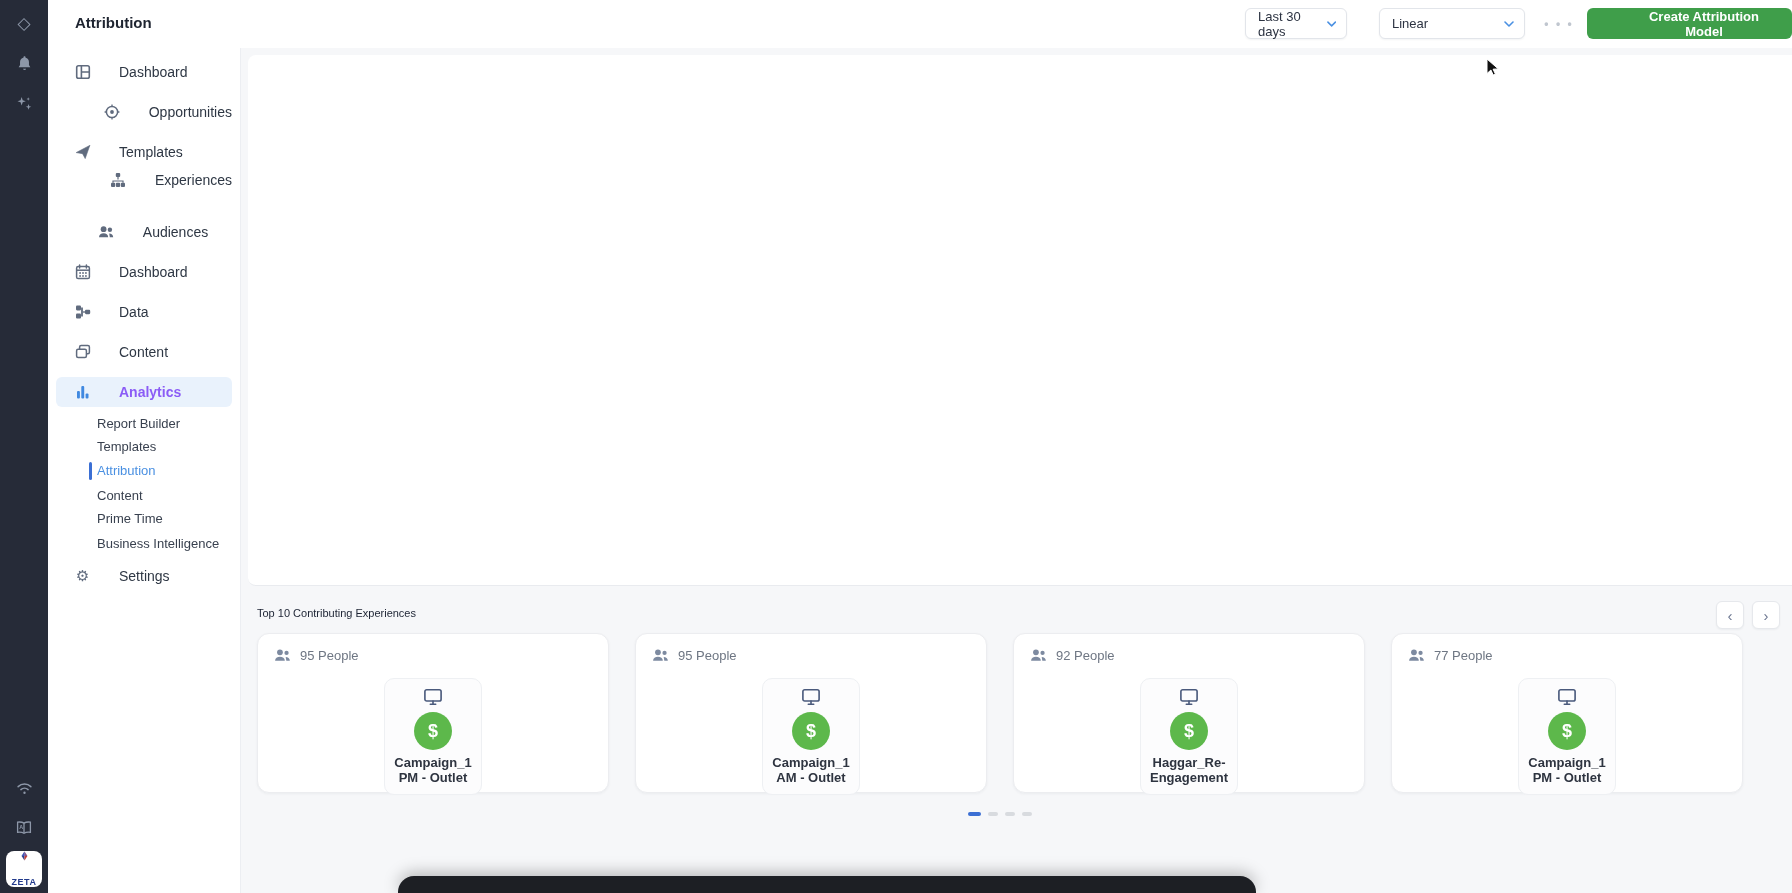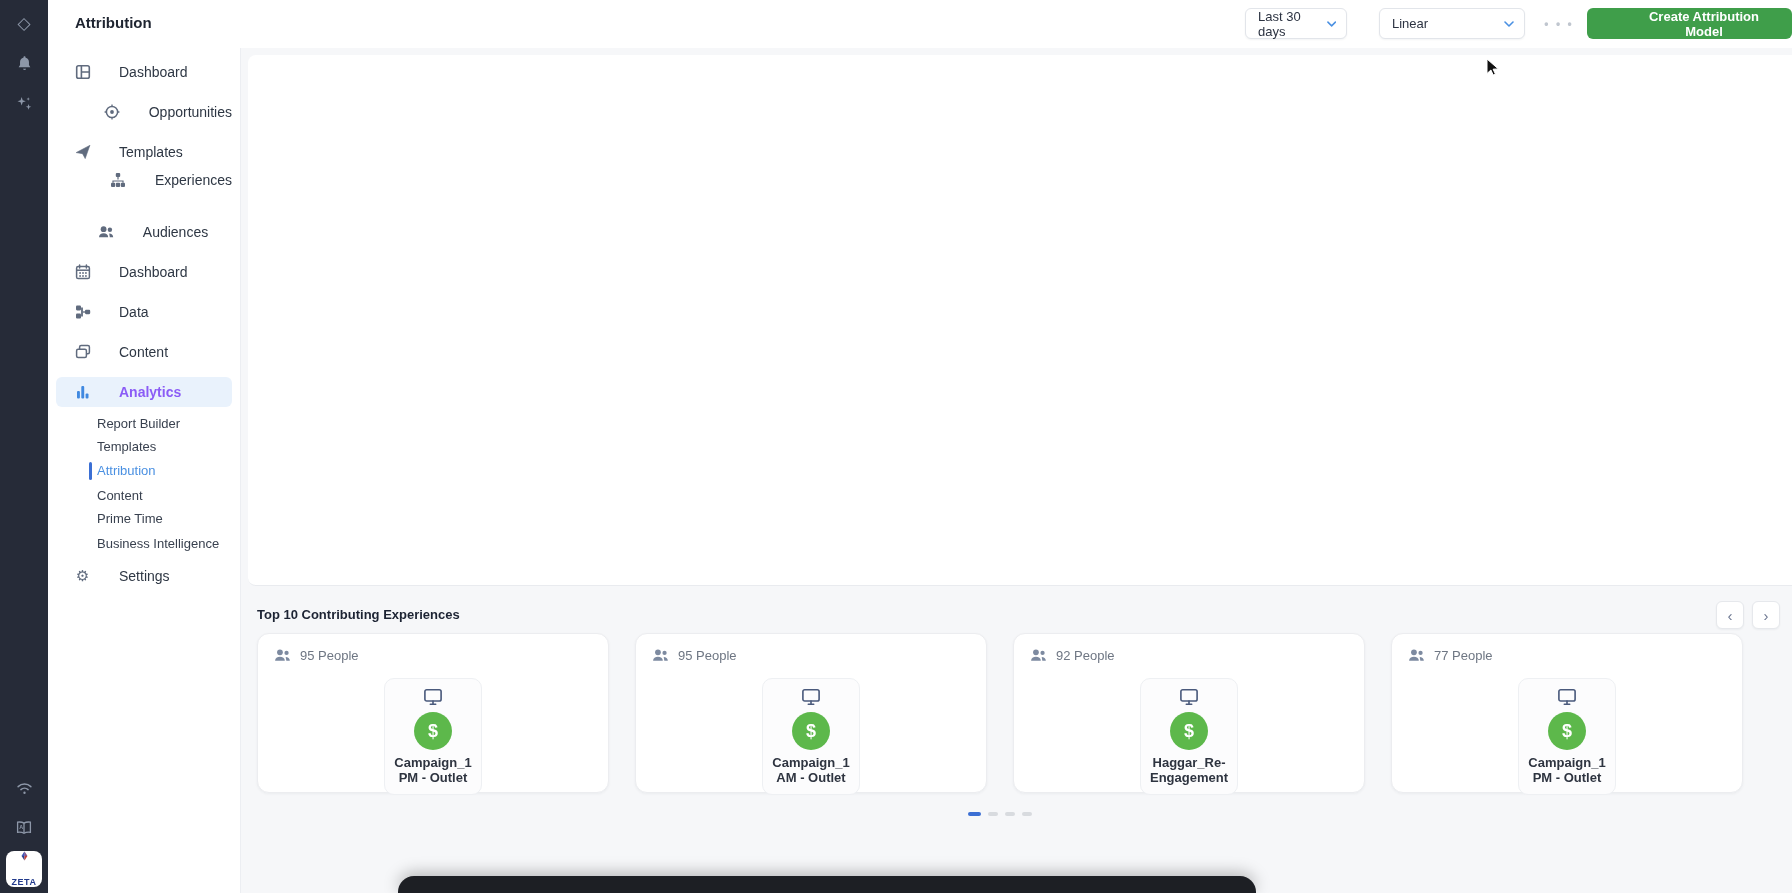--- a/index.html
+++ b/index.html
@@ -76,21 +76,21 @@
   .venn-mid{position:absolute;left:1568px;top:265px;width:140px;height:140px;border-radius:50%;
     border:1.5px solid rgba(255,255,255,.8);box-sizing:border-box;}
   .venn-sms{position:absolute;left:1675px;top:250px;width:38px;height:38px;border-radius:50%;overflow:hidden;}
   .venn-sms-lens{position:absolute;left:-30%;top:24%;width:100%;height:100%;border-radius:50%;
     border:1.5px solid rgba(255,255,255,.85);box-sizing:border-box;}
   .legend{position:absolute;left:1437px;top:502px;display:grid;grid-template-columns:163px auto;row-gap:7px;}
   .legend-item{display:flex;align-items:center;gap:8px;font-size:12px;color:#3f4654;}
   .legend-dot{width:9px;height:9px;border-radius:50%;}
 
   
-  .exp-title{position:absolute;left:257px;top:607px;font-size:13px;font-weight:700;color:#1c2333;}
+  .exp-title{position:absolute;left:257px;top:607px;font-size:11px;font-weight:400;color:#1c2333;}
   .pager-btn{position:absolute;top:601px;width:26px;height:26px;background:#fff;border:1px solid #e6e8ec;
     border-radius:6px;display:flex;align-items:center;justify-content:center;color:#6b7690;font-size:15px;
     box-shadow:0 1px 2px rgba(25,35,60,.05);line-height:1;}
   .cards{position:absolute;left:257px;top:633px;width:1486px;display:flex;gap:26px;}
   .card{flex:1;height:160px;background:#fff;border:1px solid #ecedf0;border-radius:12px;position:relative;
     box-shadow:0 1px 3px rgba(20,30,60,.05);box-sizing:border-box;padding:14px 16px;}
   .card-people{display:flex;align-items:center;gap:9px;font-size:13px;color:#6e7683;}
   .card-people svg{color:#7d8aa0;}
   .card-tile{position:absolute;left:50%;top:44px;transform:translateX(-50%);width:88px;background:#fcfcfd;
     border:1px solid #eef0f3;border-radius:10px;text-align:center;padding:9px 4px 8px;}

